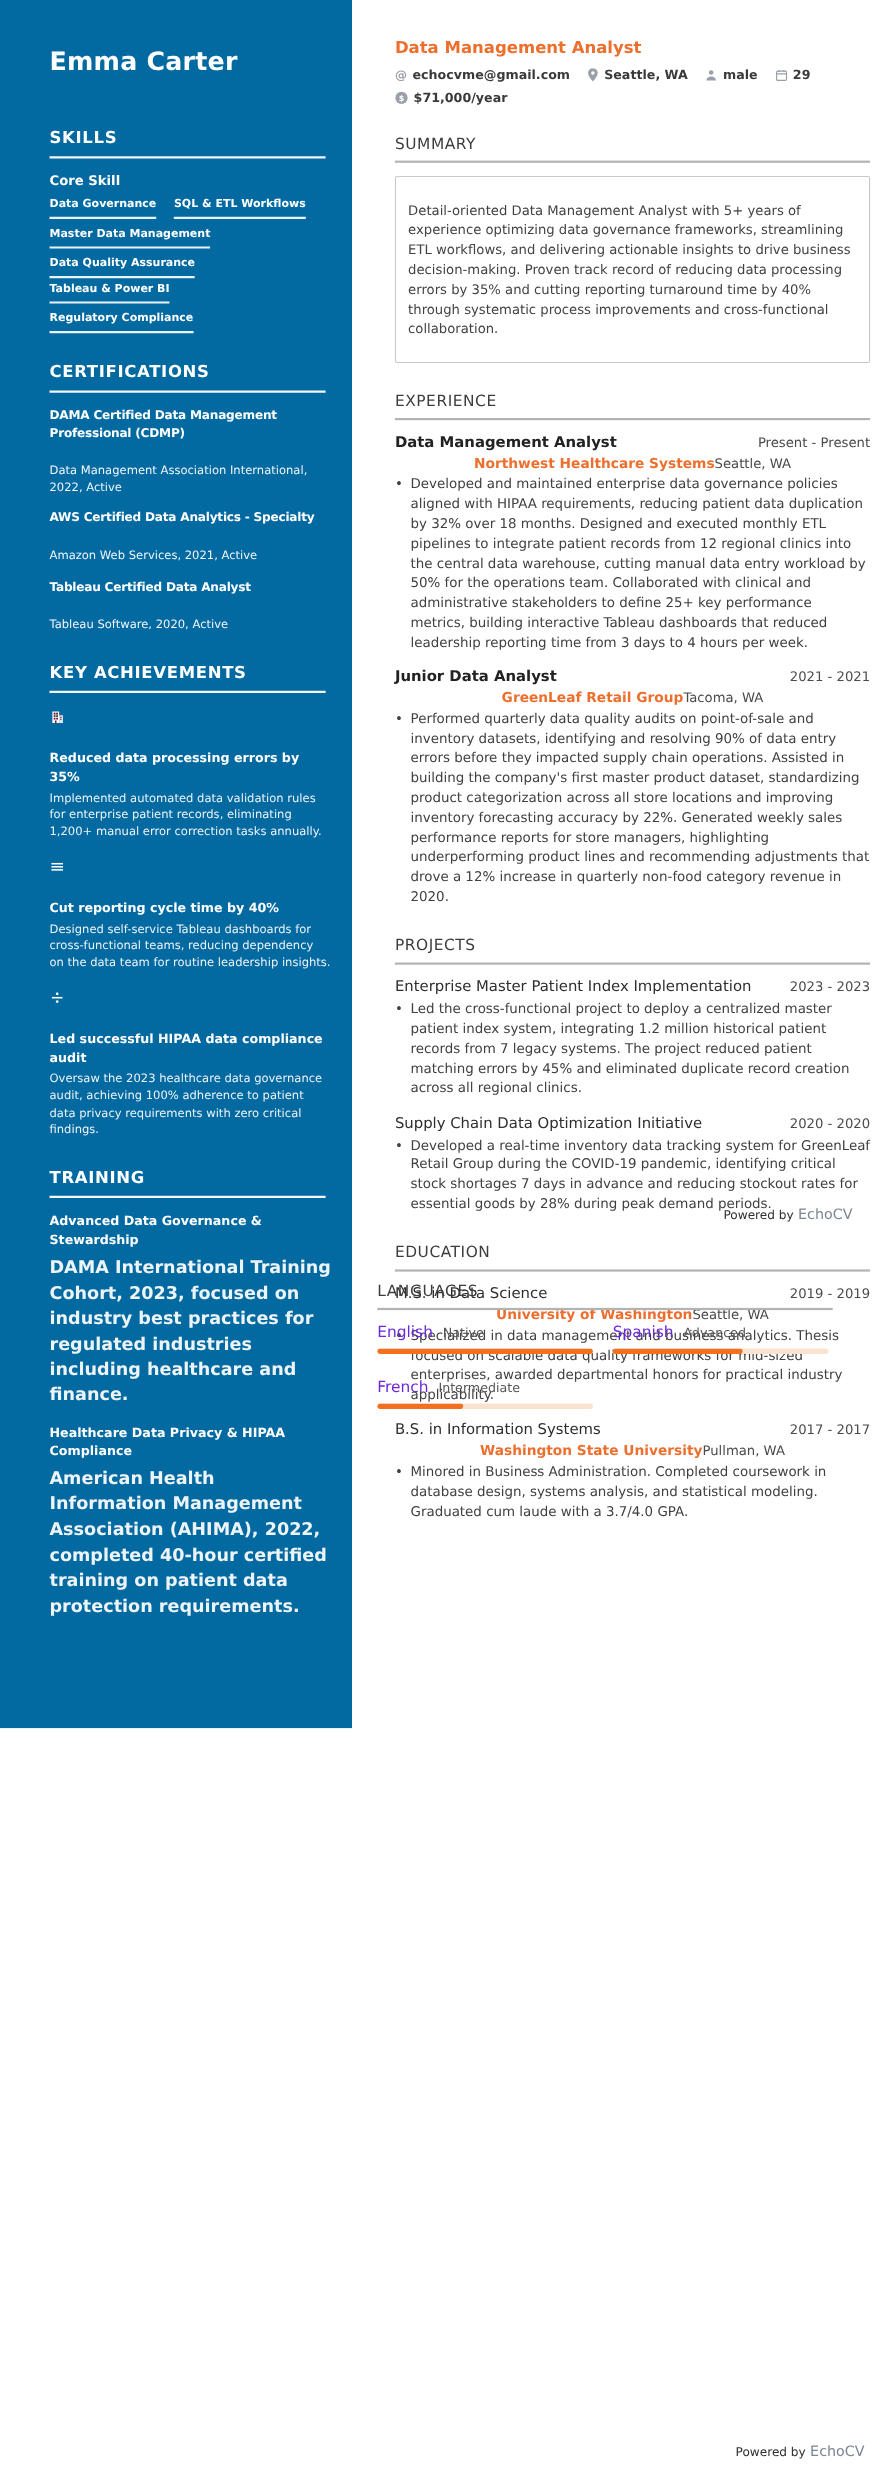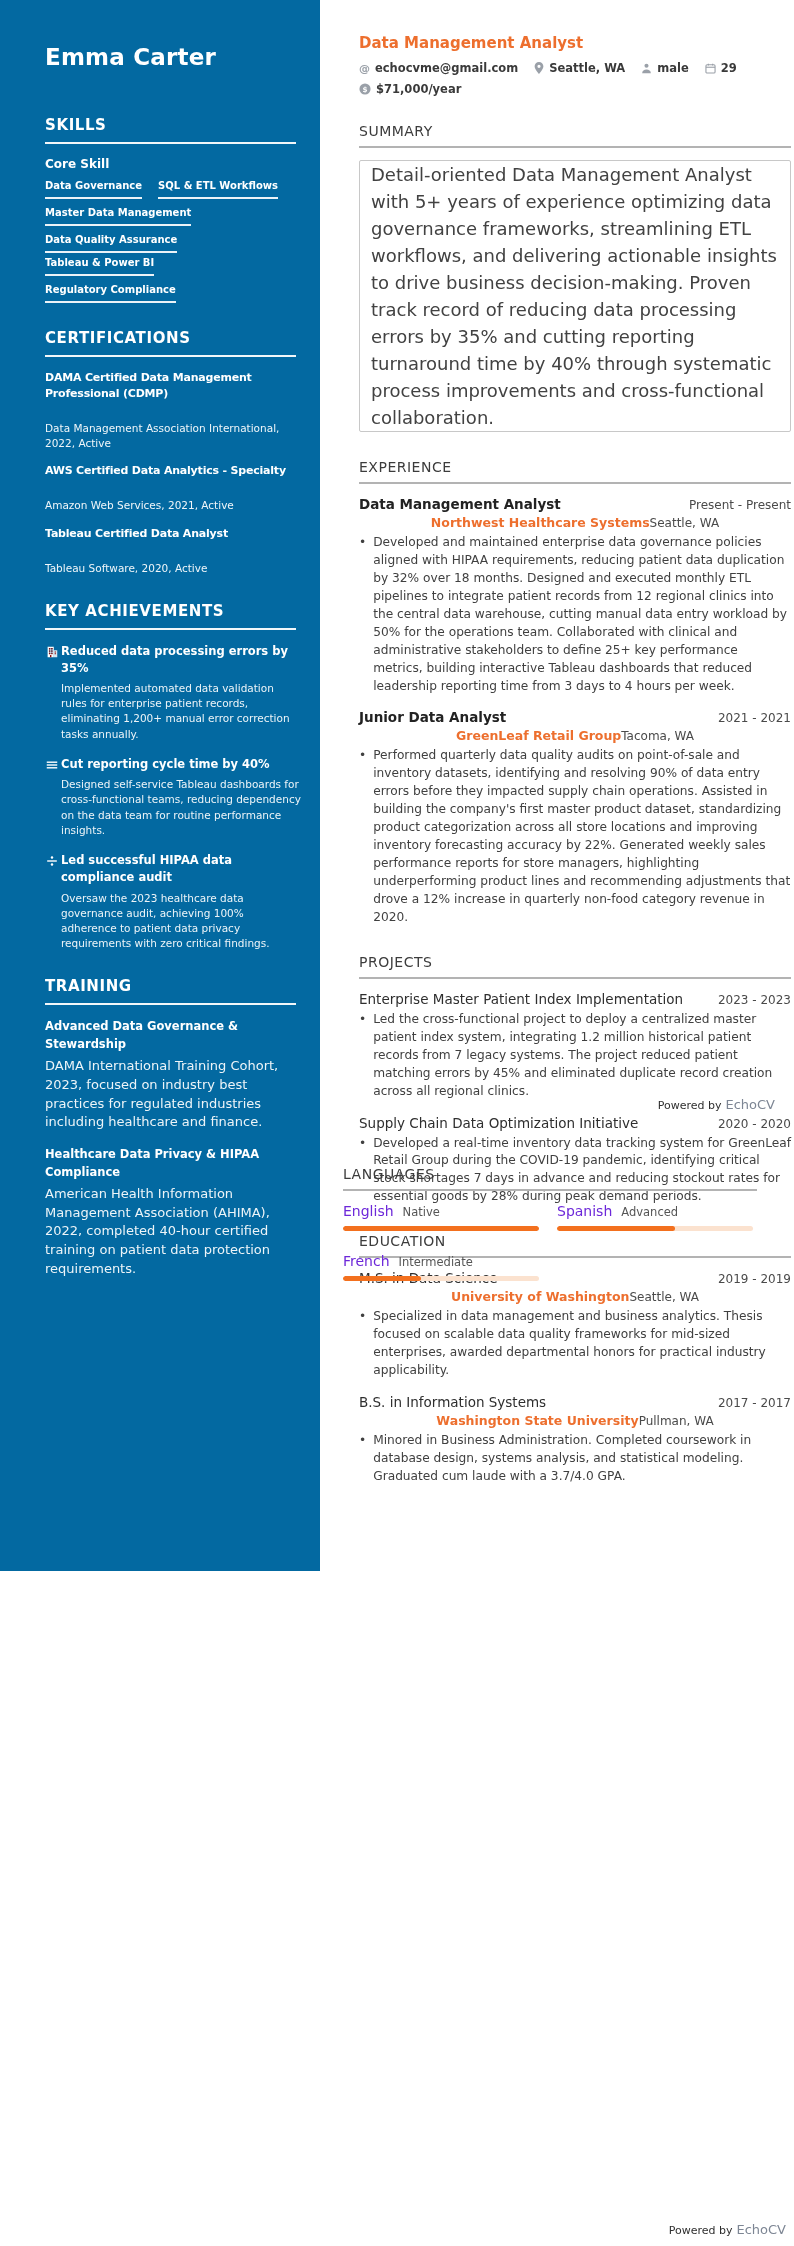--- a/index.html
+++ b/index.html
@@ -15,39 +15,39 @@
   .sb-header { font-size:15px; font-weight:600; letter-spacing:.6px;
                border-bottom:2px solid rgba(255,255,255,.95); padding-bottom:8px; margin-bottom:13px; width:251px;}
   .group-label { font-size:12px; font-weight:700; margin-bottom:9px; }
   .skill-wrap { display:flex; flex-wrap:wrap; gap:4px 16px; width:251px; }
   .skill { font-size:10px; font-weight:700; padding-bottom:6px;
            border-bottom:2px solid rgba(255,255,255,.92); white-space:nowrap; }
   .flex-break { flex-basis:100%; height:0; }
   .cert { margin-bottom:13px; width:256px; }
   .cert-name { font-size:11px; font-weight:700; letter-spacing:-.2px; line-height:1.45; margin-bottom:3px; }
   .cert-sub { font-size:10.5px; line-height:1.4; color:rgba(255,255,255,.94);margin-top:19px; }
-  .ach { display:flex; gap:1px; margin-bottom:14px; width:256px; }
+  .ach { display:flex; gap:18px; margin-bottom:14px; width:256px;flex-direction:column; }
   .ach-icon { flex:0 0 15px; padding-top:1px; }
   .ach-title { font-size:11.5px; font-weight:700; line-height:1.5; margin-bottom:4px; }
   .ach-desc { font-size:10.5px; line-height:1.45; color:rgba(255,255,255,.93); }
   .train { margin-bottom:14px; width:256px; }
   .train-name { font-size:11.5px; font-weight:700; line-height:1.5; margin-bottom:4px; }
-  .train-desc { font-size:13px; line-height:1.45; color:rgba(255,255,255,.93); }
+  .train-desc { font-size:16px; line-height:1.45; color:rgba(255,255,255,.93);font-weight:bold; }
 
   
   .main { position:absolute; left:336px; top:0; width:474px; padding:34px 19px 0 23px; color:#3d3d3d; }
   .job-title { font-size:15px; font-weight:700; color:#ED6F2E; }
   .contact-row { display:flex; align-items:center; gap:16px; margin-top:9px; }
   .contact-item { display:flex; align-items:center; gap:5px; font-size:11.5px; font-weight:600; color:#3a3a3a; }
   .cicon { color:#9aa0a8; font-size:11px; display:flex; align-items:center; }
   .m-section { margin-top:27px; }
   .m-header { font-size:14px; font-weight:500; letter-spacing:.5px; color:#3c3c3c;
               border-bottom:2px solid #b3b3b3; padding-bottom:7px; margin-bottom:12px; }
-  .summary-box { border:1px solid #c8c8c8; border-radius:2px; padding:0 11px;
-                 font-size:18px; line-height:1.5; color:#424242; }
+  .summary-box { border:1px solid #c8c8c8; border-radius:2px; padding:21px 11px;
+                 font-size:12px; line-height:1.5; color:#424242; }
   .entry { margin-bottom:14px; }
   .entry-head { display:flex; justify-content:space-between; align-items:baseline; }
   .entry-role { font-size:13.5px; font-weight:700; color:#222222; }
   .entry-role.md { font-weight:500; color:#2e2e2e; }
   .entry-date { font-size:12px; color:#4a4a4a; }
   .entry-sub { display:flex; justify-content:center; align-items:baseline; margin-top:3px; }
   .entry-company { font-size:12.5px; font-weight:600; color:#ED6F2E; }
   .entry-loc { font-size:12px; color:#4a4a4a; }
   .bullet { display:flex; gap:7px; margin-top:4px; font-size:12.2px; line-height:1.47; color:#404040; }
   .bullet::before { content:"•"; color:#404040; }
@@ -128,21 +128,21 @@
       <div class="ach">
         <span class="ach-icon">
           <svg width="14" height="14" viewBox="0 0 16 16" fill="#ffffff">
               <rect x="2" y="4" width="12" height="1.6"></rect>
               <rect x="2" y="7.2" width="12" height="1.6"></rect>
               <rect x="2" y="10.4" width="12" height="1.6"></rect>
             </svg>
         </span>
         <div class="ach-body">
           <div class="ach-title">Cut reporting cycle time by 40%</div>
-          <div class="ach-desc">Designed self-service Tableau dashboards for cross-functional teams, reducing dependency on the data team for routine performance insights.</div>
+          <div class="ach-desc">Designed self-service Tableau dashboards for cross-functional teams, reducing dependency on the data team for routine leadership insights.</div>
         </div>
       </div>
 
       <div class="ach">
         <span class="ach-icon">
           <svg width="14" height="14" viewBox="0 0 16 16" fill="#ffffff">
               <circle cx="8" cy="4" r="1.4"></circle>
               <rect x="2.5" y="7.2" width="11" height="1.6"></rect>
               <circle cx="8" cy="12" r="1.4"></circle>
             </svg>

